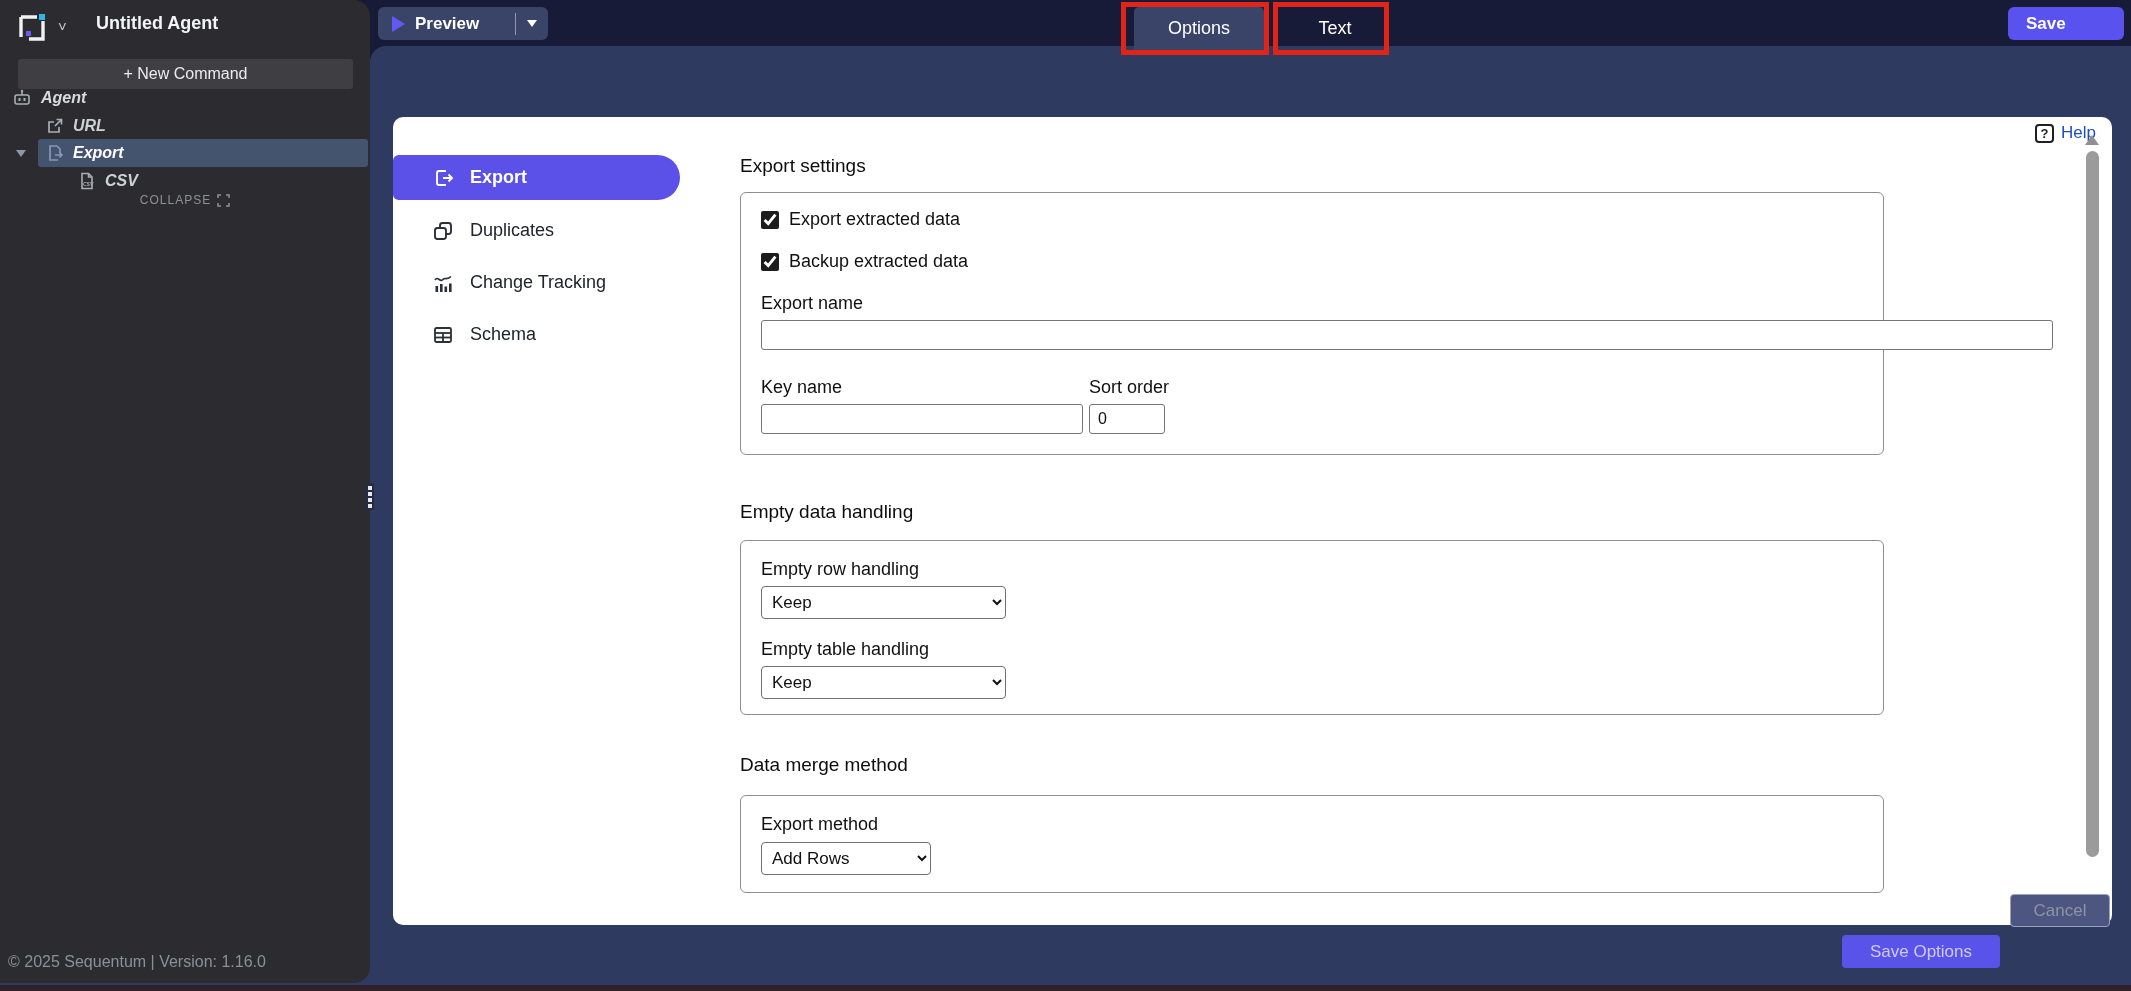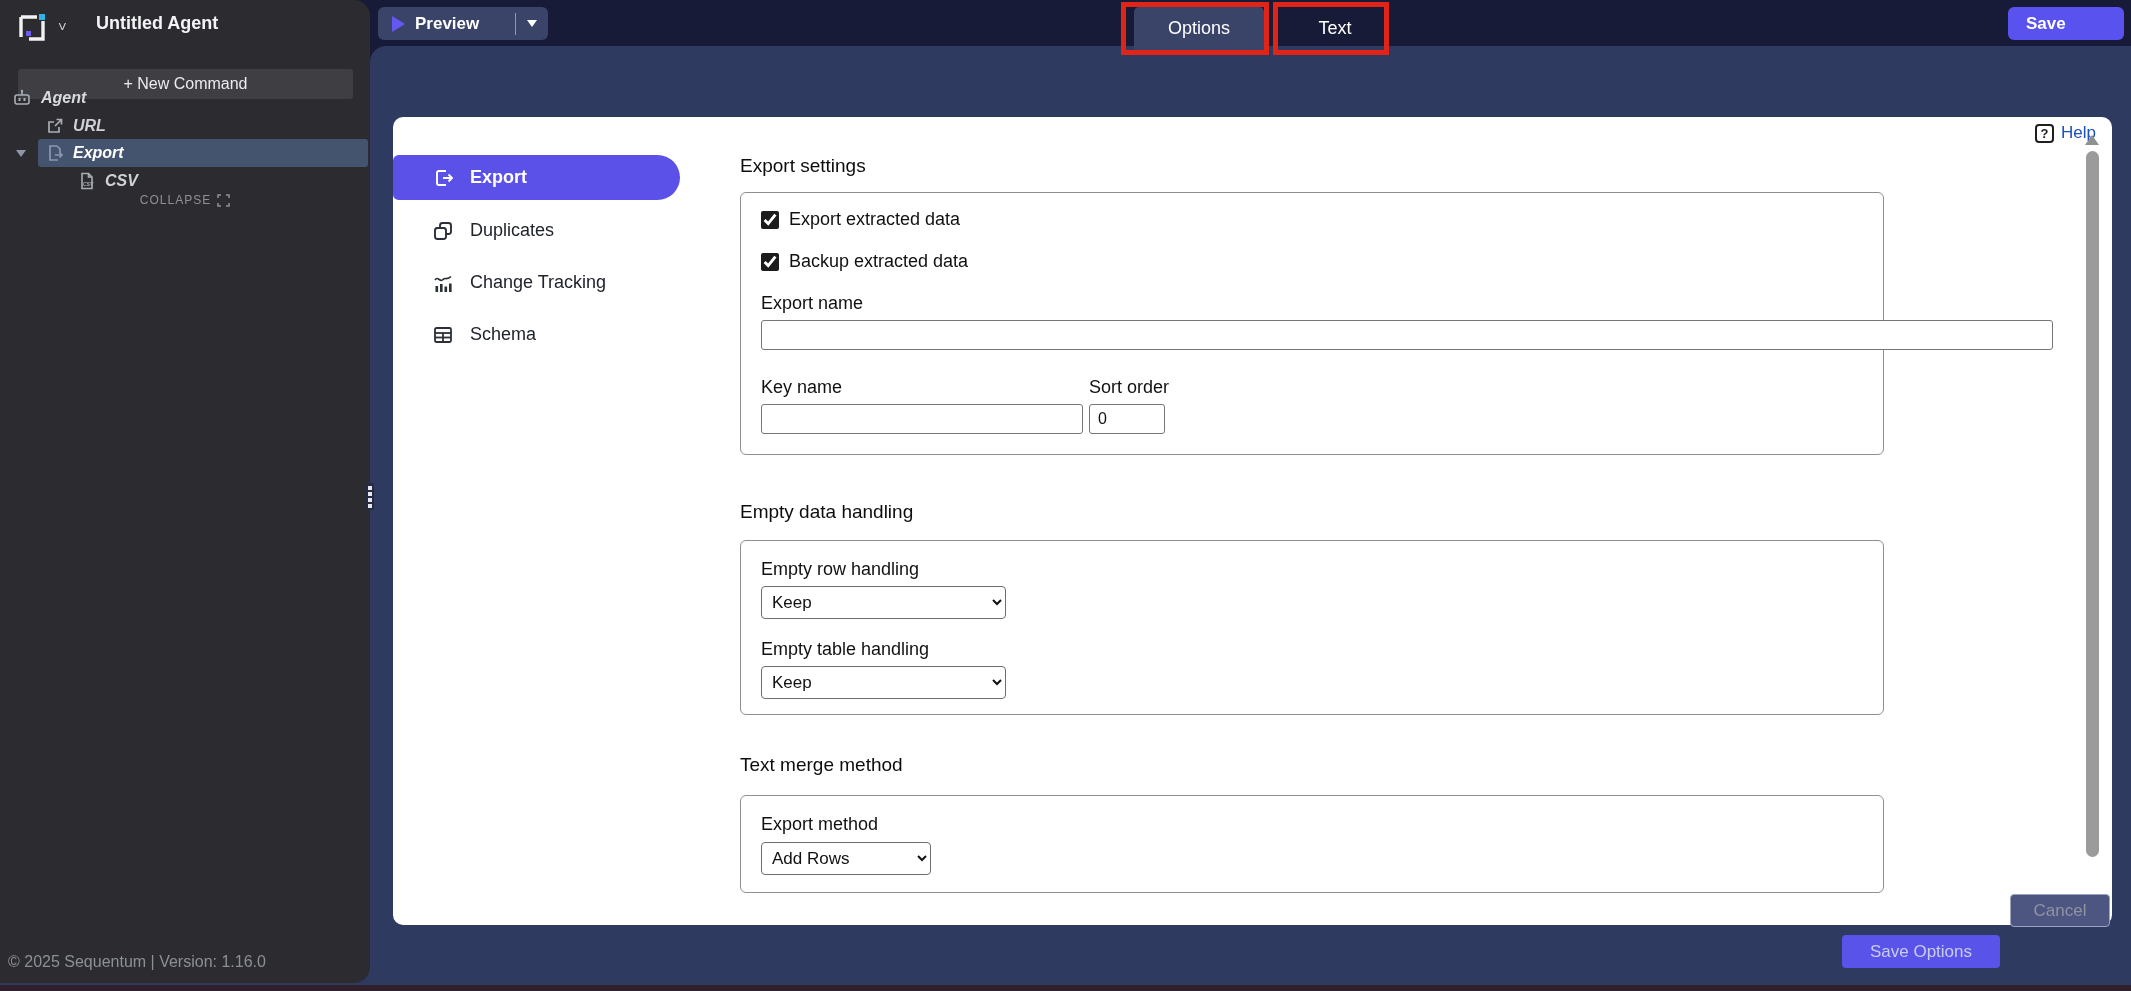--- a/index.html
+++ b/index.html
@@ -29,21 +29,21 @@
 
   #save-btn { position:absolute; right:7px; top:7px; height:33px; width:116px; background:#5a52ee; border-radius:6px; display:flex; align-items:center; z-index:6; cursor:pointer;gap:44px; }
   #save-btn .lbl { color:#fff; font-size:17px; font-weight:700; margin-left:18px; flex:1; }
 
   
   #sidebar { position:absolute; left:0; top:0; width:370px; height:983px; background:#2c2c30; border-radius:0 16px 16px 0; z-index:4; }
   #sidebar-header { position:absolute; left:14px; top:8px; display:flex; align-items:center; }
   #logo { width:36px; height:36px; }
   #logo-chevron { margin-left:8px; color:#c9cbd0; font-size:15px; cursor:pointer; }
   #agent-title { position:absolute; left:96px; top:13px; color:#f3f4f5; font-size:18px; font-weight:700; white-space:nowrap; }
-  #new-command { position:absolute; left:18px; top:69px; width:335px; height:30px; background:#3e3e43; border:none; border-radius:3px; color:#ececee; font-size:16px; cursor:pointer; font-family:inherit; }
+  #new-command { position:absolute; left:18px; top:59px; width:335px; height:30px; background:#3e3e43; border:none; border-radius:3px; color:#ececee; font-size:16px; cursor:pointer; font-family:inherit; }
   .tree-row { position:absolute; height:28px; display:flex; align-items:center; color:#ced1d6; font-size:16px; cursor:pointer; z-index:2;font-style:italic; }
   .tree-row .ticon { display:flex; align-items:center; margin-right:9px; }
   #row-agent { left:12px; top:84px; font-weight:700; color:#d8dadd; }
   #row-url { left:46px; top:112px; font-weight:700; }
   #row-export-hl { position:absolute; left:38px; top:139px; width:330px; height:28px; background:#44536e; border-radius:3px; z-index:1; }
   #row-export { left:46px; top:139px; color:#fff; font-weight:700; }
   #export-caret { position:absolute; left:16px; top:150px; width:0; height:0; border-top:7px solid #8d97a8; border-left:5px solid transparent; border-right:5px solid transparent; cursor:pointer; z-index:2; }
   #row-csv { left:78px; top:167px; font-weight:700; }
   #collapse-row { position:absolute; left:0; top:193px; width:370px; display:flex; align-items:center; justify-content:center; gap:6px; color:#8d9196; font-size:12px; letter-spacing:1px; cursor:pointer; }
   #sidebar-footer { position:absolute; left:8px; bottom:12px; color:#8b9097; font-size:16px; white-space:nowrap; }
@@ -287,21 +287,21 @@
     <div class="fld-label" id="lbl-empty-row">Empty row handling</div>
     <select class="sel" id="sel-empty-row">
       <option>Keep</option>
     </select>
     <div class="fld-label" id="lbl-empty-table">Empty table handling</div>
     <select class="sel" id="sel-empty-table">
       <option>Keep</option>
     </select>
   </div>
 
-  <div class="sec-heading" id="heading-merge">Text merge method</div>
+  <div class="sec-heading" id="heading-merge">Data merge method</div>
   <div class="fieldbox" id="box-merge">
     <div class="fld-label" id="lbl-export-method">Export method</div>
     <select class="sel" id="sel-export-method">
       <option>Add Rows</option>
     </select>
   </div>
 
   <div id="scrollbar">
     <div class="scroll-arrow" id="scroll-up"></div>
     <div id="scroll-thumb"></div>

